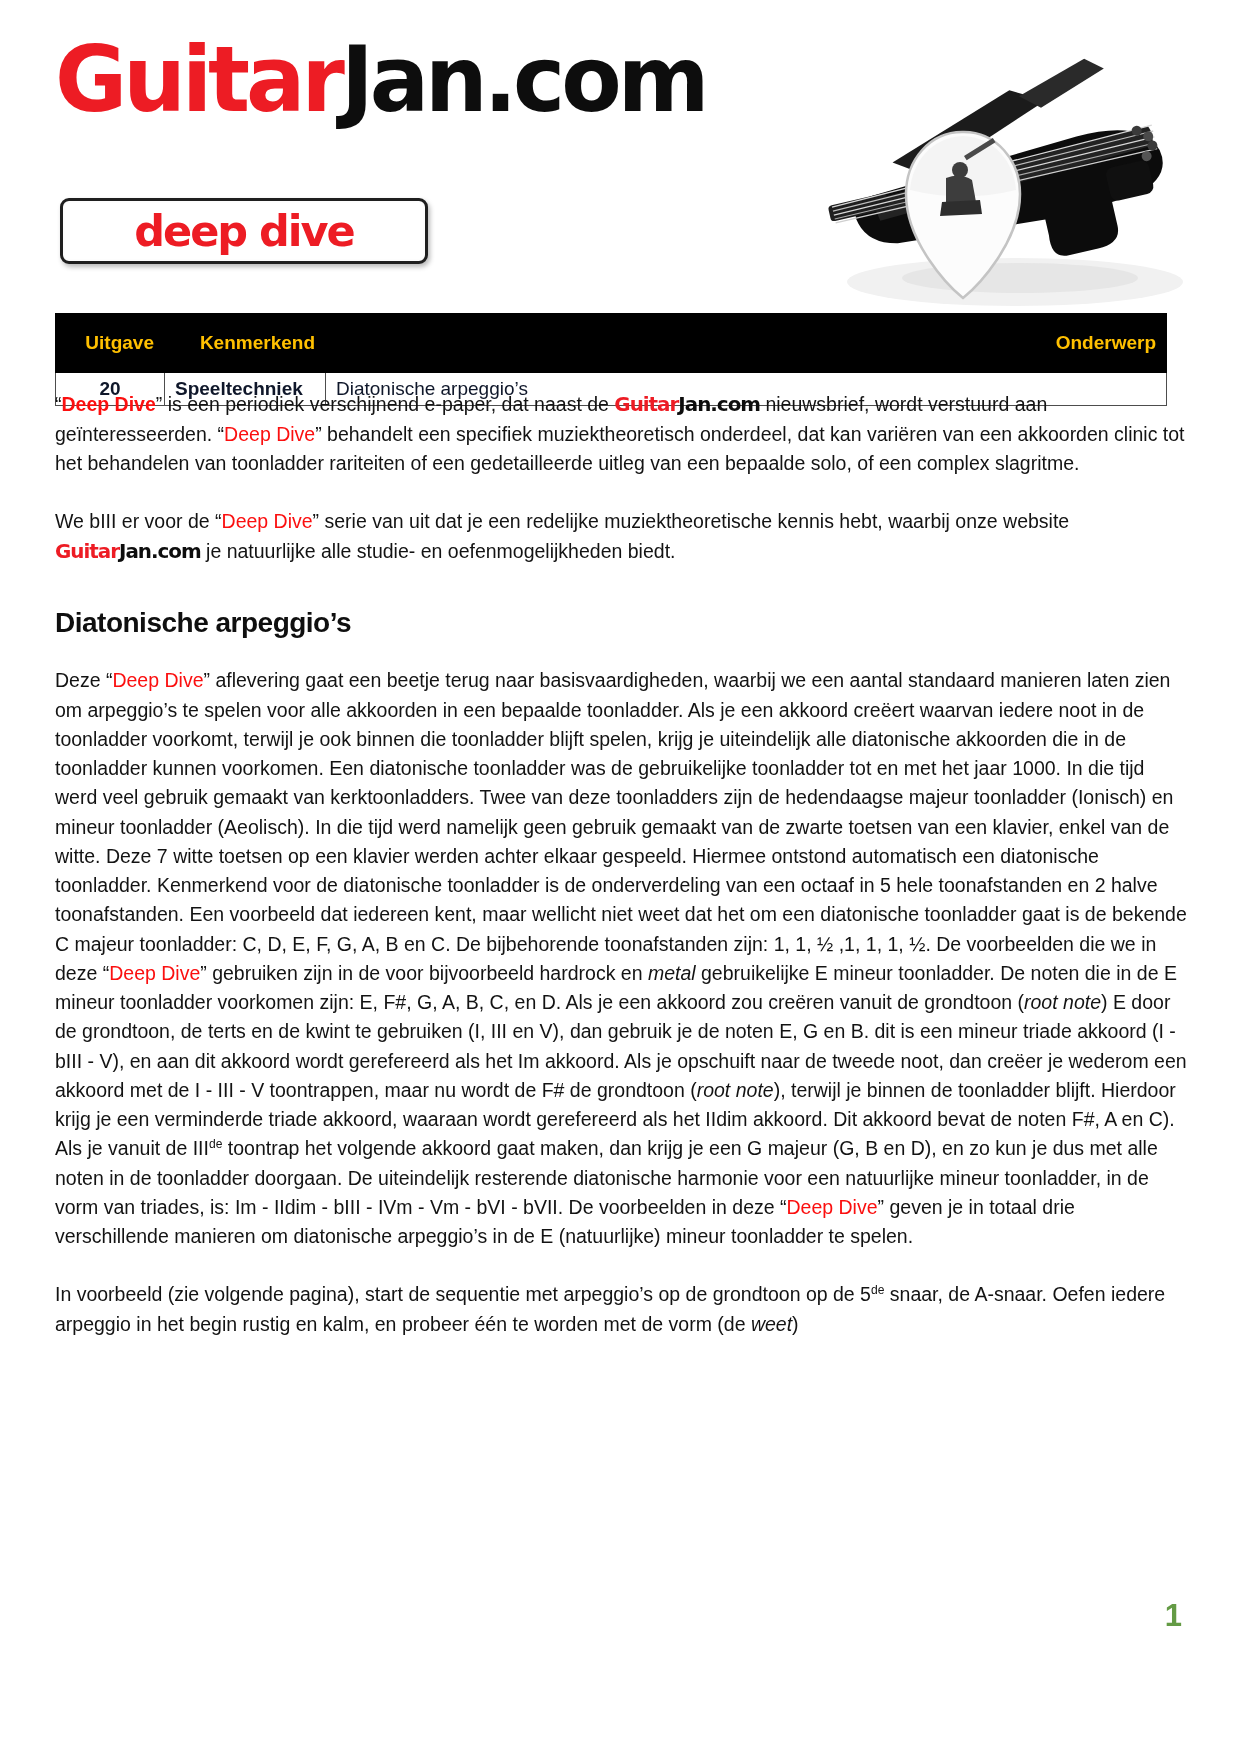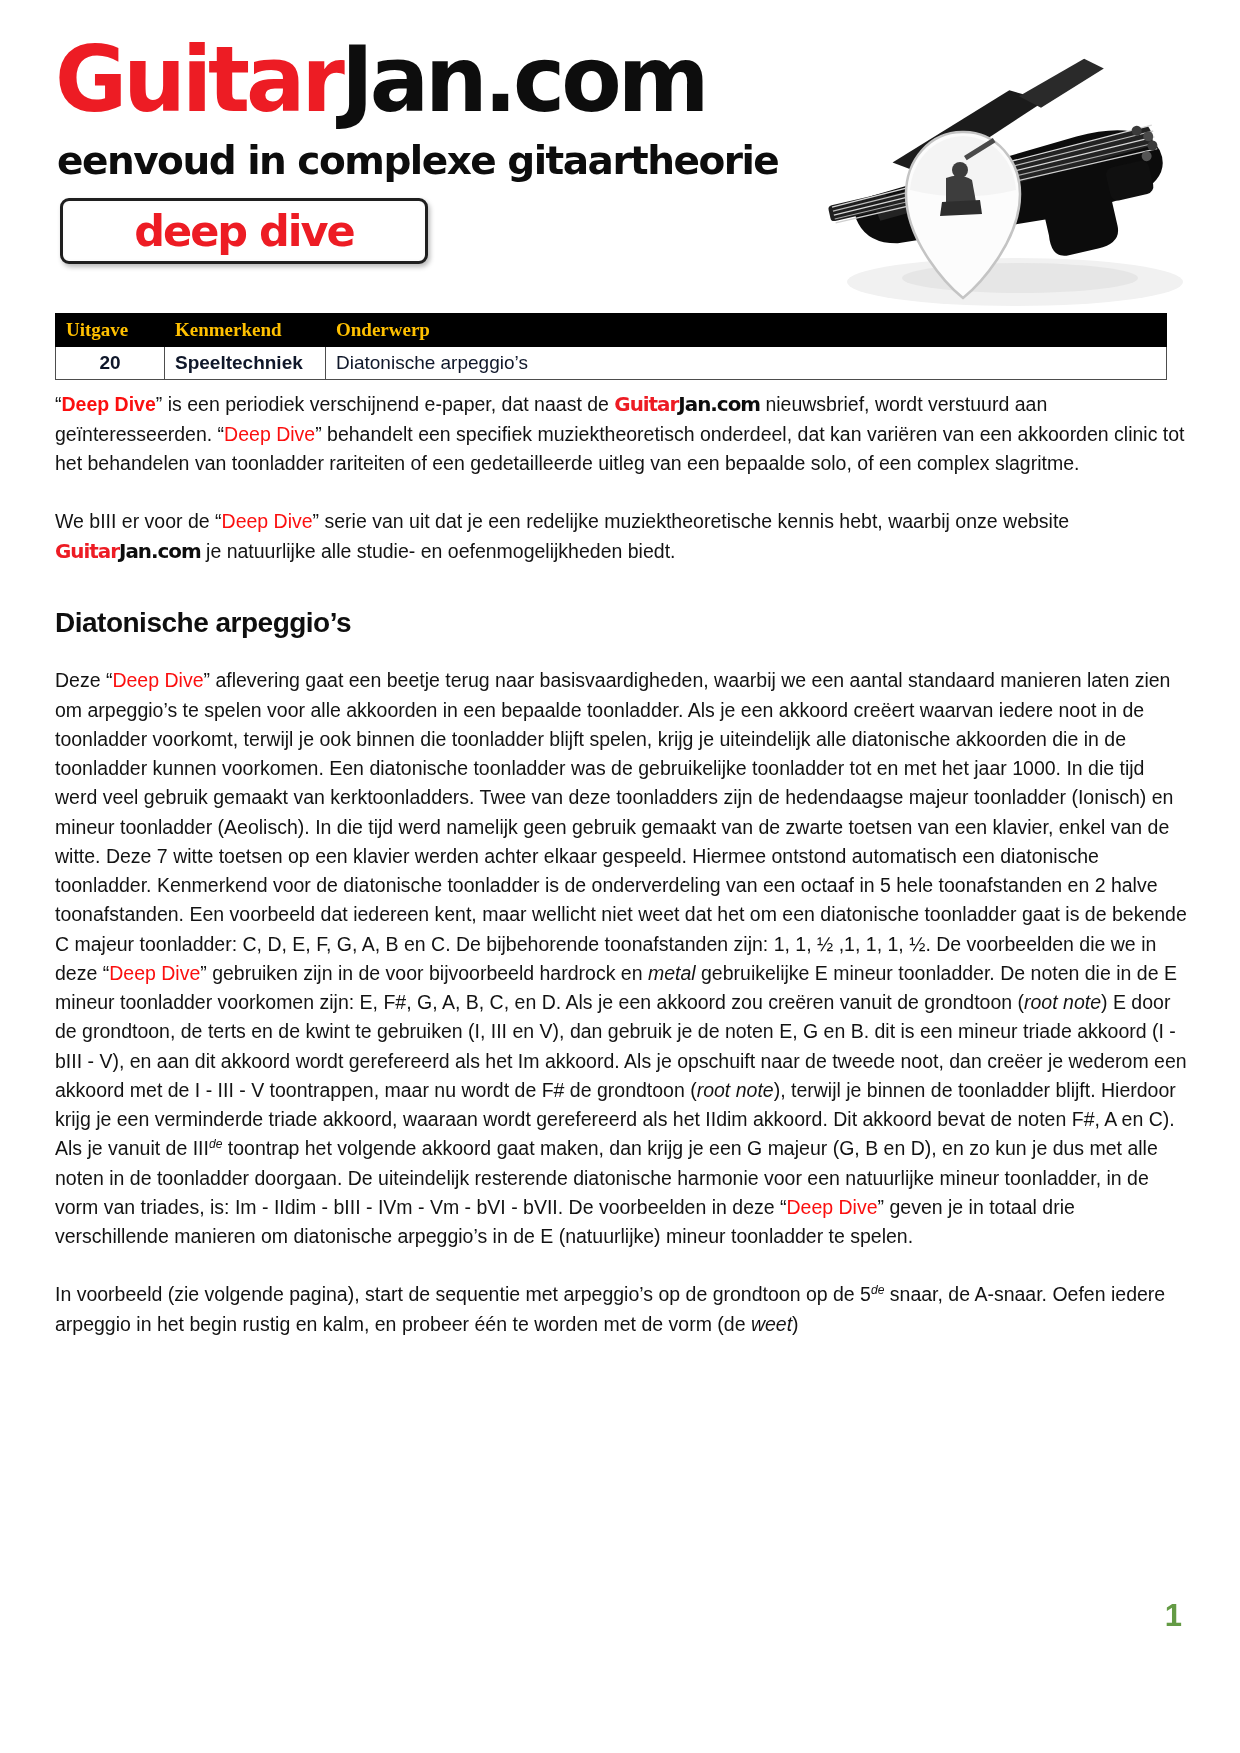--- a/index.html
+++ b/index.html
@@ -21,55 +21,54 @@
          display:flex;align-items:center;justify-content:center;}
   .badge span{color:var(--logo_red);font-weight:700;font-size:43px;letter-spacing:-2px;
          font-family:"DejaVu Sans","Liberation Sans",sans-serif;}
 
   .guitar-art{position:absolute;left:800px;top:40px;width:410px;height:290px;}
 
   
   .meta-table{position:absolute;left:55px;top:313px;width:1112px;border-collapse:collapse;
               font-size:19px;}
   .meta-table th{background:var(--table_header_bg);color:var(--table_header_text);
-                 font-weight:700;text-align:left;padding:3px 10px;height:26px;
-                 border:1px solid #000;font-family:Liberation Serif, serif;}
+                 font-weight:700;text-align:right;padding:16px 10px;height:26px;
+                 border:1px solid #000;}
   .meta-table td{border:1px solid #4d4d4d;padding:3px 10px;height:26px;background:#fff;color:#0f172a;}
   .col-uitgave{width:88px;}
   .col-categorie{width:140px;}
   .cell-uitgave{text-align:center;font-weight:700;}
   .cell-categorie{font-weight:700;}
 
   
   .content{position:absolute;left:55px;top:390px;width:1132px;font-size:19.5px;
            line-height:1.5;color:#131313;}
   .content p{margin:0 0 29px 0;}
   .section-heading{font-size:28px;font-weight:700;color:#0f0f0f;margin:36px 0 22px 0;
                    letter-spacing:-0.5px;}
   .seg-red{color:var(--text_red);}
   .seg-redbold{color:var(--text_red);font-weight:700;}
   .seg-i{font-style:italic;}
-  sup{font-size:0.62em;line-height:0;font-style:italic;}
+  sup{font-size:0.62em;line-height:0;}
   .inline-brand{font-weight:700;letter-spacing:-1px;font-size:1.02em;
                 font-family:"DejaVu Sans","Liberation Sans",sans-serif;}
   .inline-brand .ib-red{color:var(--logo_red);}
   .inline-brand .ib-black{color:#0d0d0d;}
 
   .page-number{position:absolute;right:58px;top:1598px;font-size:31px;font-weight:700;
                color:var(--page_number_green);}
 </style>
 </head>
 <body>
 
 <div class="page">
 
   <div class="brand">
     <span class="b-red">Guitar</span><span class="b-black">Jan.com</span>
   </div>
-  <div class="tagline">eenvoud in complexe gitaartheorie</div>
   <div class="badge">
     <span>deep dive</span>
   </div>
 
   <svg class="guitar-art" viewBox="0 0 410 290">
     <ellipse cx="215" cy="242" rx="168" ry="24" fill="#f1f1f1"></ellipse>
     <ellipse cx="220" cy="238" rx="118" ry="15" fill="#e6e6e6"></ellipse>
     <g transform="rotate(-13 210 120)">
       <path d="M95 96 L225 52 L258 70 L128 118 Z" fill="#1b1b1b"></path>
       <path d="M233 60 L305 38 L322 52 L252 76 Z" fill="#2a2a2a"></path>

